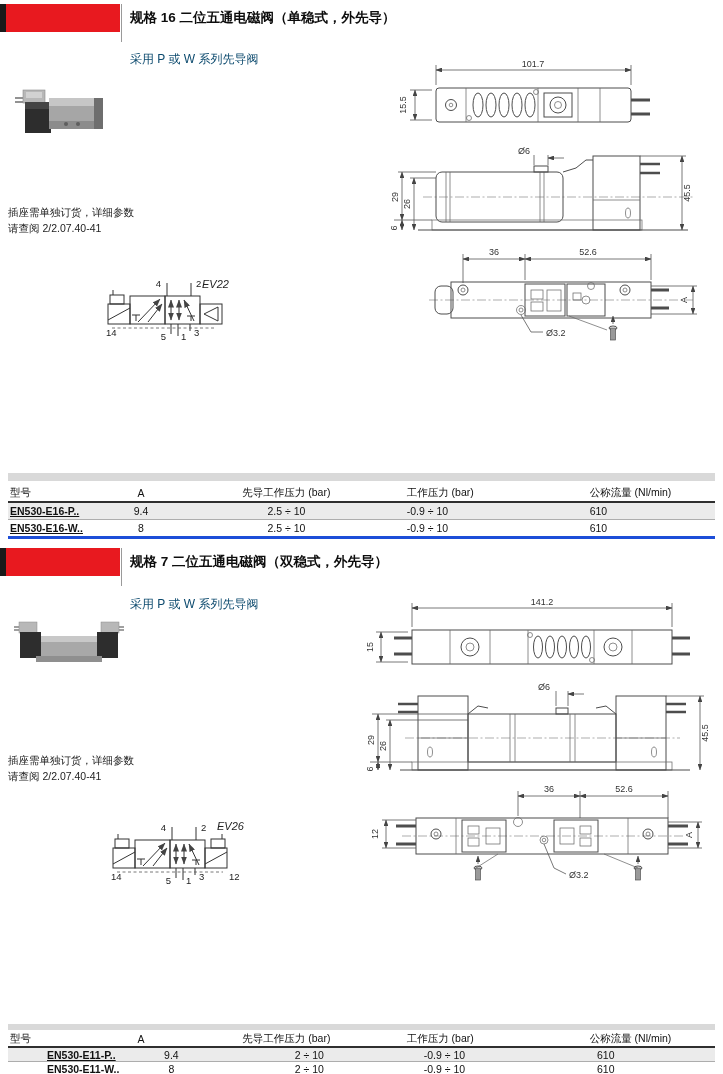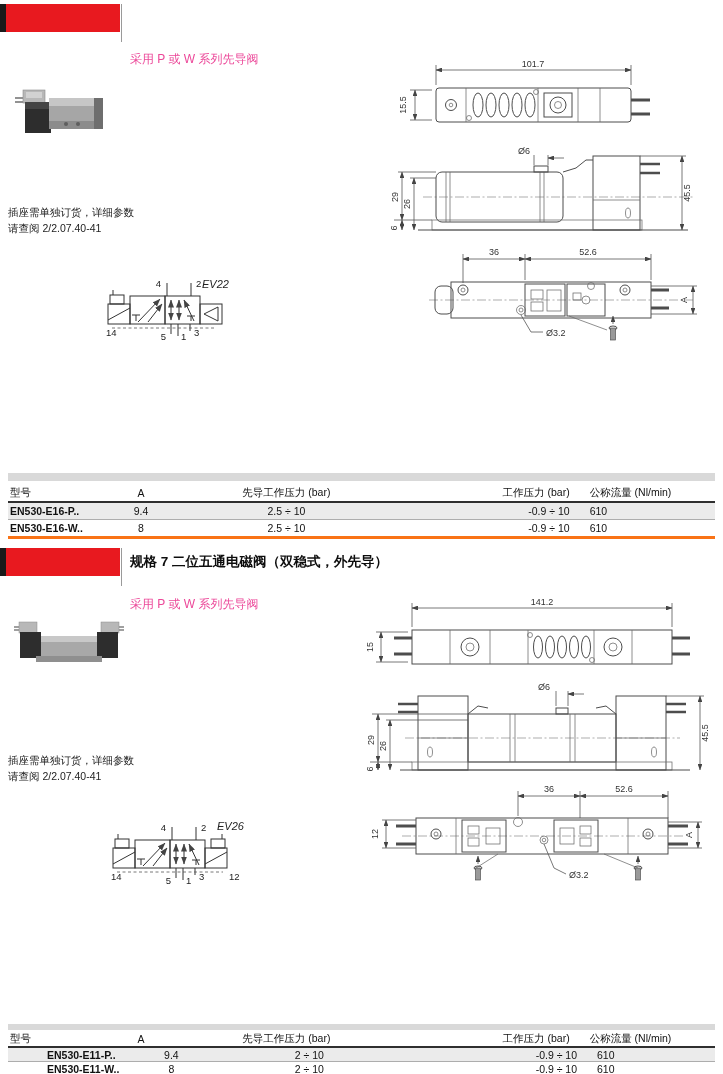--- a/index.html
+++ b/index.html
@@ -3,66 +3,67 @@
 <meta charset="utf-8">
 <style>
   html,body{margin:0;padding:0;background:#fff;}
   #page{position:relative;width:723px;height:1074px;background:#fff;overflow:hidden;
         font-family:"Liberation Sans",sans-serif;color:#111;}
   svg{overflow:visible;}
   .banner-black{position:absolute;width:6px;height:28px;background:#1a1a1a;}
   .banner-red{position:absolute;left:6px;width:114px;height:28px;background:#e8191f;}
   .banner-tick{position:absolute;left:121px;width:1px;height:38px;background:#9a9a9a;}
   .sec-title{position:absolute;left:130px;font-size:13.5px;font-weight:bold;color:#0d0d0d;white-space:nowrap;}
-  .sec-sub{position:absolute;left:130px;font-size:12px;color:#ec4899;white-space:nowrap;}
+  .sec-sub{position:absolute;left:130px;font-size:12px;color:#0c4a6e;white-space:nowrap;}
   .note{position:absolute;left:8px;font-size:10.5px;line-height:1.5;color:#222;}
   .drawing{position:absolute;}
   .dwg-line{stroke:#4d4d4d;stroke-width:1;fill:none;}
   .dwg-thin{stroke:#6a6a6a;stroke-width:.75;fill:none;}
   .cl{stroke:#8a8a8a;stroke-width:.7;fill:none;stroke-dasharray:9 2.5 2 2.5;}
   .dim{stroke:#555;stroke-width:.8;fill:none;}
   .dtxt{font-size:9px;fill:#333;font-family:"Liberation Sans",sans-serif;}
   .ptxt{font-size:9.5px;fill:#222;font-family:"Liberation Sans",sans-serif;}
   .evtxt{font-size:11px;font-style:italic;fill:#222;font-family:"Liberation Sans",sans-serif;}
   .sym{stroke:#333;stroke-width:1;fill:none;}
   .dash{stroke:#555;stroke-width:.8;fill:none;stroke-dasharray:3 2.5;}
   .dtable{position:absolute;left:8px;width:707px;font-size:10.5px;color:#111;}
   .band{height:8px;background:#d9d9d9;margin-bottom:3px;}
   .row{display:flex;align-items:center;gap:20px;}
   .row.head{height:17px;border-bottom:2px solid #2f2f2f;}
   .row.r0{height:16px;background:#ebebeb;border-bottom:1px solid #adadad;}
-  .row.r1{height:16px;border-bottom:3px solid #f97316;}
+  .row.r1{height:16px;border-bottom:3px solid #1d4ed8;}
   .compact .band{height:6px;margin-bottom:2px;}
   .compact .row.head{height:14px;}
   .compact .row.r0,.compact .row.r1{height:13px;padding-left:37px;}
   .c{white-space:nowrap;}
   .c0{width:14%;padding-left:2px;box-sizing:border-box;text-align:left;}
   .c1{width:8%;text-align:center;}
   .c2{width:32%;text-align:center;}
-  .c3{width:26%;text-align:right;}
+  .c3{width:26%;text-align:left;}
   .c4{width:20%;text-align:left;}
-  .row.r0 .c0,.row.r1 .c0{font-weight:bold;}
+  .row.r0 .c0,.row.r1 .c0{font-weight:bold;text-decoration:underline;}
 </style>
 </head>
 <body>
 
 <div id="page">
 
   <svg width="0" height="0">
     <defs>
       <marker id="ma" viewBox="0 0 8 6" refX="7.5" refY="3" markerWidth="8" markerHeight="6" orient="auto-start-reverse">
         <path d="M0,0 L8,3 L0,6 Z" fill="#444"></path>
       </marker>
     </defs>
   </svg>
 
   
   <div class="banner-black" style="top:4px;"></div>
   <div class="banner-red" style="top:4px;"></div>
   <div class="banner-tick" style="top:4px;"></div>
+  <div class="sec-title" style="top:9px;">规格 16 二位五通电磁阀（单稳式，外先导）</div>
   <div class="sec-sub" style="top:51px;">采用 P 或 W 系列先导阀</div>
 
   
   <svg class="drawing" style="left:14px;top:84px;" width="100" height="62" viewBox="0 0 100 62">
     <line x1="1" y1="14" x2="10" y2="14" stroke="#777" stroke-width="1.6"></line>
     <line x1="1" y1="18" x2="10" y2="18" stroke="#777" stroke-width="1.6"></line>
     <rect x="9" y="6" width="22" height="13" fill="#b8b8b8" stroke="#8a8a8a" stroke-width=".6"></rect>
     <rect x="12" y="8" width="16" height="6" fill="#d2d2d2"></rect>
     <rect x="11" y="18" width="26" height="31" fill="#2d2d2d"></rect>
     <rect x="11" y="18" width="26" height="7" fill="#444"></rect>

